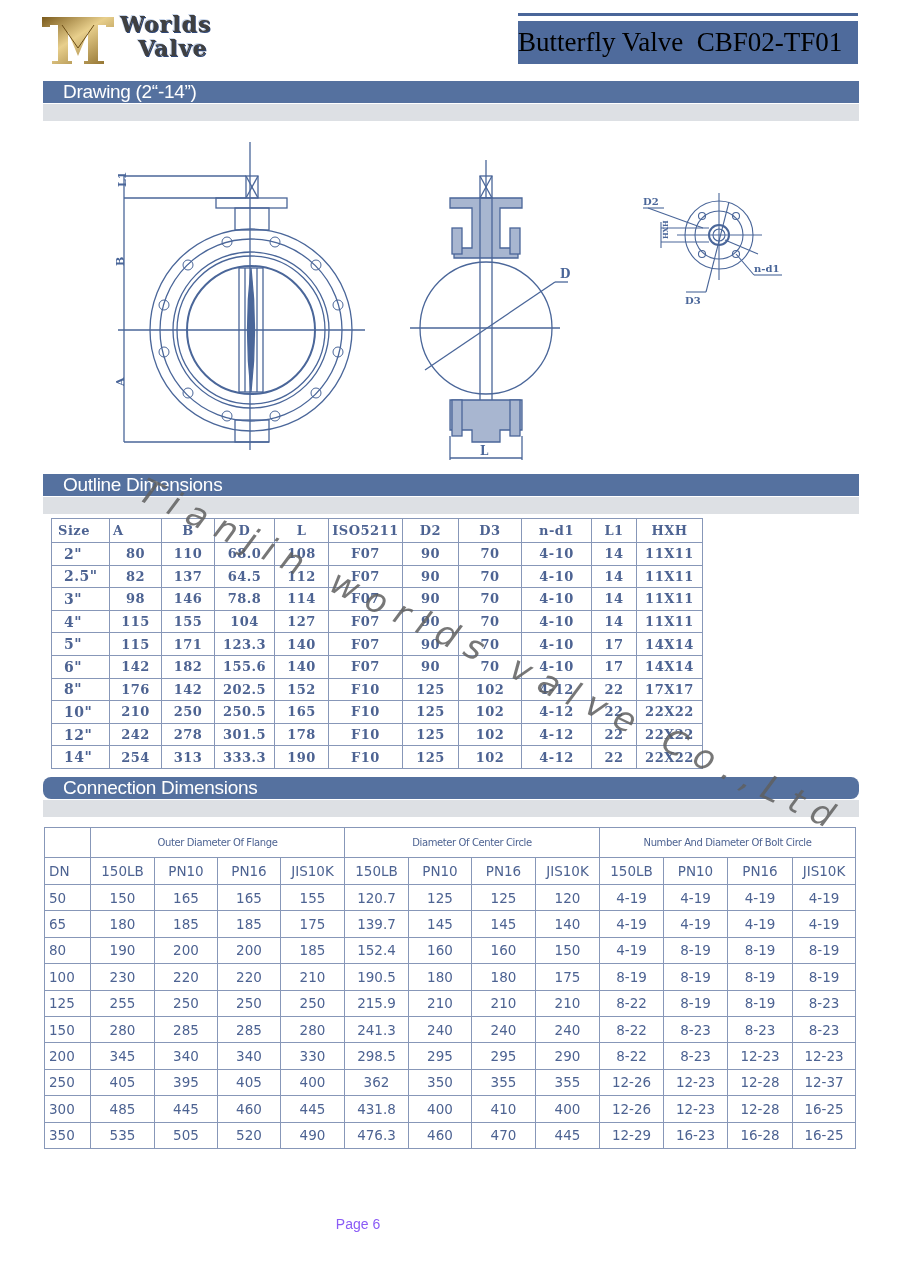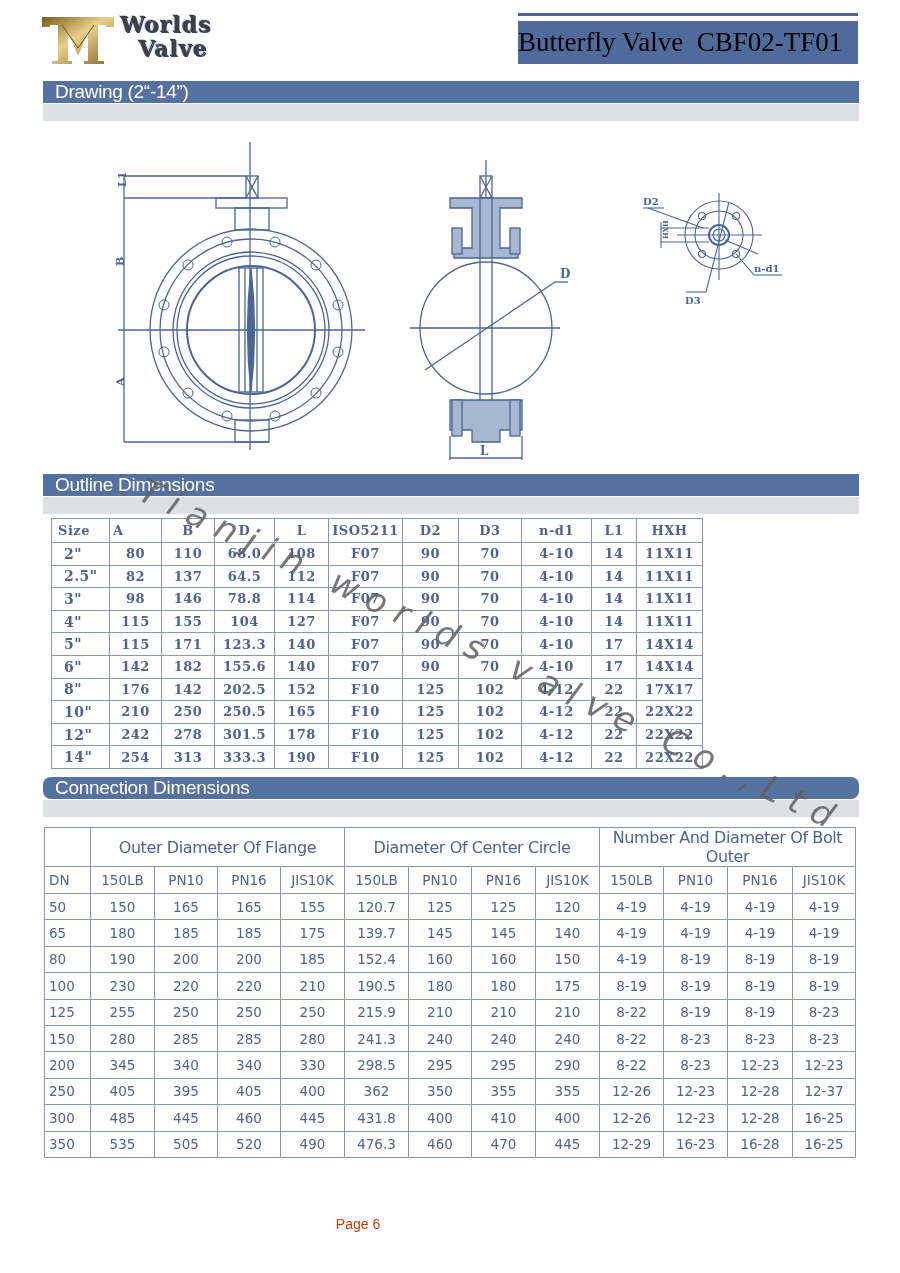--- a/index.html
+++ b/index.html
@@ -12,43 +12,43 @@
   .logo-text { position: absolute; left: 80px; top: 0; font-family: "DejaVu Serif", serif; font-weight: bold;
     color: #404040; text-shadow: 1px 1px 0 #2d4677, -1px -1px 0 #c9d6ea; font-size: 22px; line-height: 24px; letter-spacing: 1px; }
   .logo-text .l2 { display: block; padding-left: 18px; }
 
   .title-rule { position: absolute; left: 518px; top: 13px; width: 340px; height: 3px; background: #4a6699; }
   .title-box { position: absolute; left: 518px; top: 21px; width: 340px; height: 43px; background: #4f6b9c;
     color: #000000; font-family: "Liberation Serif", serif; font-size: 27px; line-height: 43px; text-align: left; padding-right: 14px; white-space: pre; }
 
   
   .sec-bar { position: absolute; left: 43px; width: 816px; height: 22px; background: #55719f; color: #ffffff;
-    font-size: 19px; line-height: 22px; padding-left: 12px; letter-spacing: -0.3px; }
+    font-size: 19px; line-height: 22px; padding-left: 20px; letter-spacing: -0.3px; }
   .sec-sub { position: absolute; left: 43px; width: 816px; height: 17px; background: #dde0e4; }
 
   
   .drawing { position: absolute; }
 
   
   table { border-collapse: collapse; padding-left: 28px; }
   .outline { position: absolute; left: 51px; top: 518px; font-family: "DejaVu Serif", serif; font-weight: bold; color: #4d6392; }
   .outline td, .outline th { border: 1px solid #8797b8; font-size: 13px; height: 22.6px; padding: 0 3px; text-align: center; font-weight: bold; letter-spacing: 0.5px; }
   .outline th { font-size: 13px; height: 24px; }
   .outline td.size { text-align: left; padding-left: 12px; font-size: 14px; }
   .outline th.size { text-align: left; padding-left: 6px; }
 
   
   .conn { position: absolute; left: 44px; top: 827px; color: #4d6392; font-family: "DejaVu Sans", sans-serif; }
   .conn td, .conn th { border: 1px solid #8797b8; font-size: 13.5px; text-align: center; font-weight: normal; padding: 0 2px; }
-  .conn th.group { height: 30px; font-size: 16px; letter-spacing: -0.4px; }
+  .conn th.group { height: 30px; font-size: 10px; letter-spacing: -0.4px; }
   .conn th.sub { height: 27px; }
   .conn td { height: 26.4px; }
   .conn td.dn, .conn th.dn { text-align: left; padding-left: 4px; }
 
-  .page-num { position: absolute; left: 0; width: 716px; top: 1216px; text-align: center; font-size: 14px; color: #c2410c; }
+  .page-num { position: absolute; left: 0; width: 716px; top: 1216px; text-align: center; font-size: 14px; color: #8b5cf6; }
 
   .watermark { position: absolute; left: 150px; top: 470px; width: 660px; font-size: 34px; color: rgba(95,95,95,0.85);
     transform-origin: 0 0; transform: rotate(25.5deg); letter-spacing: 11px; white-space: nowrap; pointer-events: none; font-family: "DejaVu Sans", sans-serif; font-style: italic; }
 </style>
 </head>
 <body>
 
 <div class="logo">
   <svg class="logo-mark" viewBox="0 0 76 50">
     <defs>
@@ -353,21 +353,21 @@
     <col style="width:64px">
       <col style="width:64px">
       <col style="width:65px">
       <col style="width:63px">
   </colgroup>
   <thead>
     <tr>
       <th class="group"></th>
       <th class="group" colspan="4">Outer Diameter Of Flange</th>
       <th class="group" colspan="4">Diameter Of Center  Circle</th>
-      <th class="group" colspan="4">Number And Diameter Of Bolt Outer</th>
+      <th class="group" colspan="4">Number And Diameter Of Bolt Circle</th>
     </tr>
     <tr id="conn-sub-row">
       <th class="sub dn">DN</th>
     <th class="sub">150LB</th>
         <th class="sub">PN10</th>
         <th class="sub">PN16</th>
         <th class="sub">JIS10K</th>
         <th class="sub">150LB</th>
         <th class="sub">PN10</th>
         <th class="sub">PN16</th>

